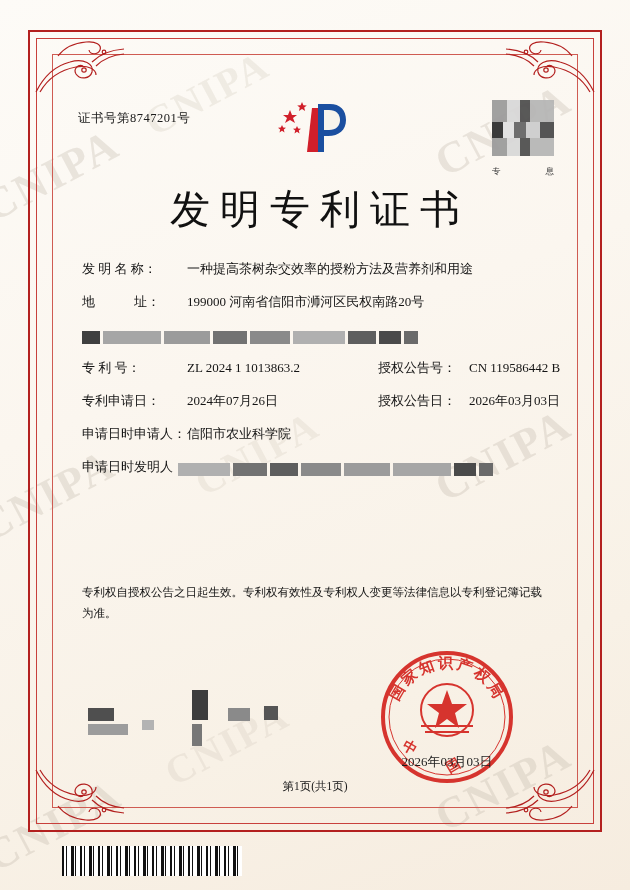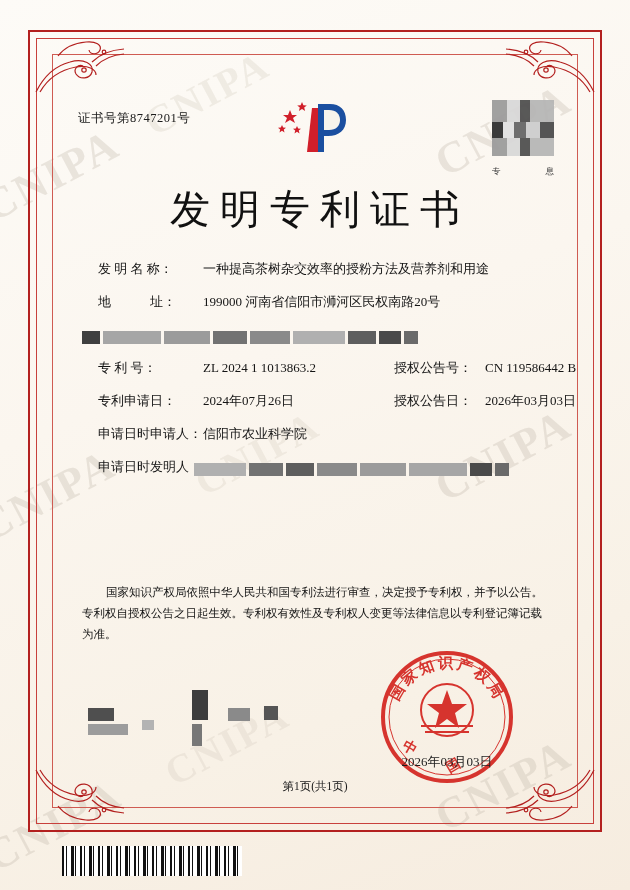--- a/index.html
+++ b/index.html
@@ -157,21 +157,20 @@
   .row {
     position: relative;
     height: 33px;
     line-height: 33px;
     white-space: nowrap;
   }
   .lbl {
     display: inline-block;
     width: 96px;
     color: #141414;
-    margin-left: 16px;
   }
   .val {
     display: inline-block;
     color: #141414;
     margin-left: 9px;
   }
   .row.two .col2 {
     position: absolute;
     left: 296px;
     top: 0;
@@ -383,21 +382,20 @@
         <span class="lbl">申请日时申请人：</span><span class="val">信阳市农业科学院</span>
       </div>
 
       <div class="row">
         <span class="lbl">申请日时发明人：</span><span class="redact-strip"><i class="redact l8"></i><i class="redact l3"></i><i class="redact l5"></i><i class="redact l6"></i><i class="redact l2"></i><i class="redact l4"></i><i class="redact l1"></i><i class="redact l9"></i></span>
       </div>
 
     </div>
 
     <div class="statement">
-      <p class="indent">国家知识产权局依照中华人民共和国专利法进行审查，决定授予专利权，并予以公告。</p>
       <p>专利权自授权公告之日起生效。专利权有效性及专利权人变更等法律信息以专利登记簿记载为准。</p>
     </div>
 
     <div class="sig-redact">
       <i style="left:0;   top:18px; width:26px; height:13px; background:#4f4f4f;"></i>
       <i style="left:0;   top:34px; width:40px; height:11px; background:#9c9c9c;"></i>
       <i style="left:104px;top:0;   width:16px; height:30px; background:#3d3d3d;"></i>
       <i style="left:104px;top:34px;width:10px; height:22px; background:#777;"></i>
       <i style="left:140px;top:18px;width:22px; height:13px; background:#8a8a8a;"></i>
       <i style="left:176px;top:16px;width:14px; height:14px; background:#555;"></i>

